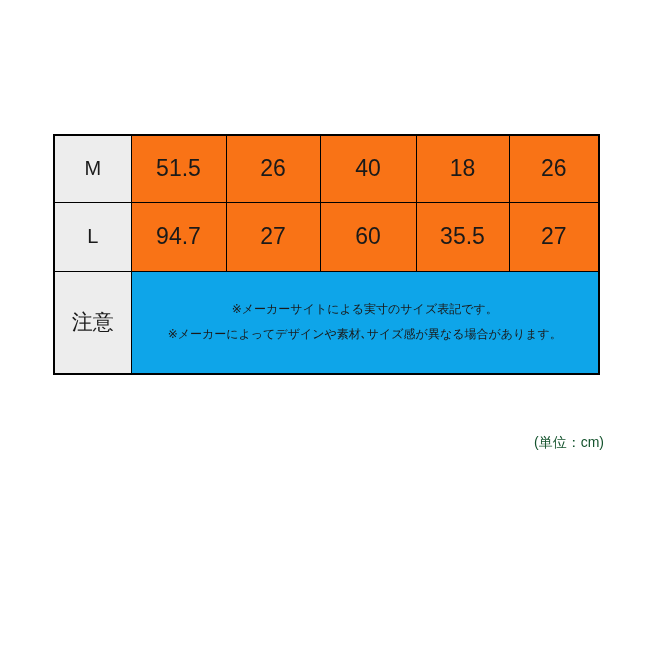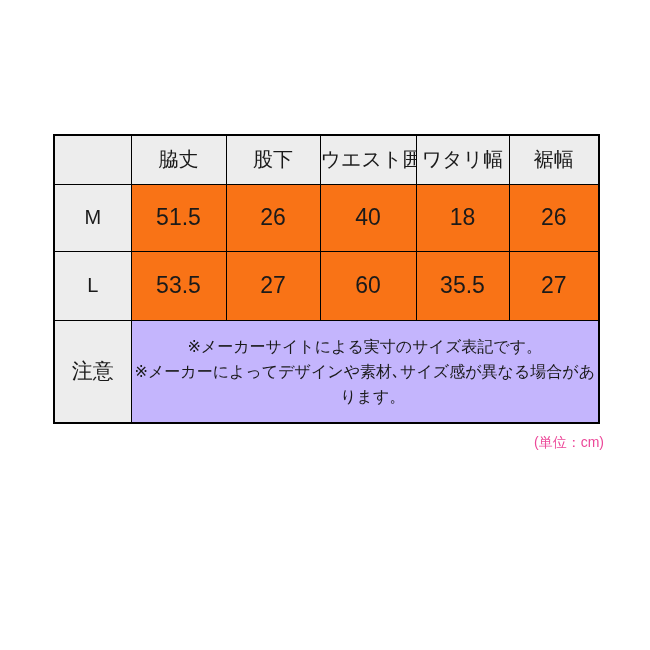--- a/index.html
+++ b/index.html
@@ -56,76 +56,68 @@
     background: #f97316;
   }
   tr.note-row {
     height: 103px;
   }
   tr.note-row th.label-col {
     font-size: 21px;
   }
   td.note-cell {
     text-align: left;
-    background: #c4b5fd;
+    background: #0ea5e9;
     padding: 0 12px;
-    font-size: 16px;
+    font-size: 12px;
     line-height: 25px;
   }
   .note-line {
     padding-left: 1em;
     text-indent: -1em;
   }
   .unit-label {
     position: absolute;
     left: 53px;
     top: 434px;
     width: 551px;
     text-align: right;
     font-size: 14px;
-    color: #ec4899;
+    color: #14532d;
   }
 </style>
 </head>
 <body>
 
 <div class="page">
 
   <table class="size-table">
     <colgroup>
       <col style="width:77px">
       <col style="width:95px">
       <col style="width:94px">
       <col style="width:96px">
       <col style="width:93px">
       <col style="width:90px">
     </colgroup>
 
     <tbody>
-        <tr class="header-row">
-      <th class="label-col"></th>
-      <th>脇丈</th>
-      <th>股下</th>
-      <th>ウエスト囲</th>
-      <th>ワタリ幅</th>
-      <th>裾幅</th>
-    </tr>
 
     <tr class="size-row row-m">
       <th class="label-col">M</th>
       <td class="value-cell">51.5</td>
       <td class="value-cell">26</td>
       <td class="value-cell">40</td>
       <td class="value-cell">18</td>
       <td class="value-cell">26</td>
     </tr>
 
     <tr class="size-row row-l">
       <th class="label-col">L</th>
-      <td class="value-cell">53.5</td>
+      <td class="value-cell">94.7</td>
       <td class="value-cell">27</td>
       <td class="value-cell">60</td>
       <td class="value-cell">35.5</td>
       <td class="value-cell">27</td>
     </tr>
 
     <tr class="note-row">
       <th class="label-col">注意</th>
       <td class="note-cell" colspan="5">
         <div class="note-line">※メーカーサイトによる実寸のサイズ表記です。</div>

